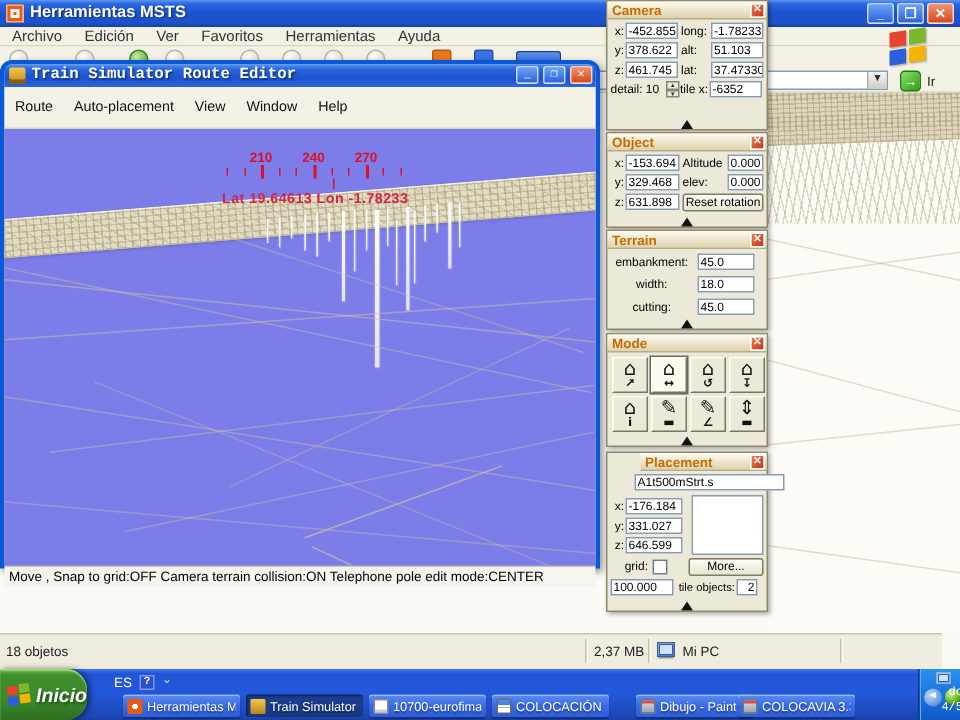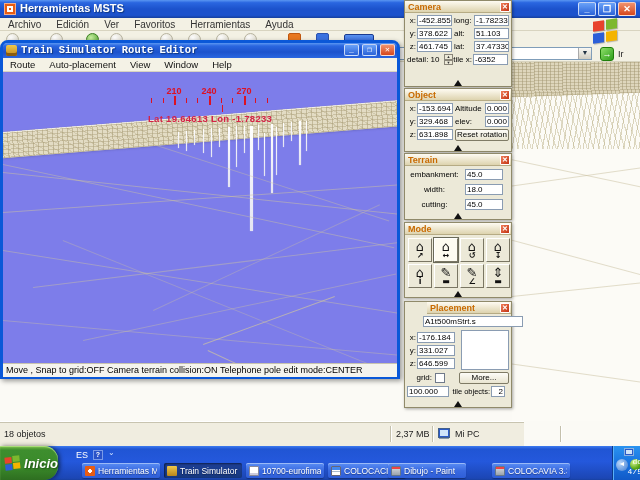--- a/index.html
+++ b/index.html
@@ -46,40 +46,40 @@
   #ie-content{left:0;top:62px;width:640px;height:359px;background:#fbfaf5;z-index:1;}
   #render-right{position:absolute;left:512px;top:0;width:128px;height:359px;background:#fcfbf6;overflow:hidden;}
   #rr-band1{position:absolute;left:-6px;top:-5px;width:142px;height:38px;transform:rotate(-2deg);background-color:#ded6bc;
     background-image:repeating-linear-gradient(90deg,rgba(160,148,110,.5) 0 1px,transparent 1px 4px),
                      repeating-linear-gradient(0deg,rgba(160,148,110,.4) 0 1px,transparent 1px 3px);}
   #rr-band2{position:absolute;left:-6px;top:31px;width:142px;height:56px;
     background-image:repeating-linear-gradient(100deg,rgba(190,180,140,.55) 0 1px,transparent 1px 5px),
                      repeating-linear-gradient(75deg,rgba(190,180,140,.45) 0 1px,transparent 1px 6px);}
   .rline{position:absolute;height:1px;background:rgba(200,190,155,.5);transform-origin:0 0;}
 
-  #ie-status{left:0;top:421px;width:524px;height:25px;z-index:1;background:#f0ede0;border-top:1px solid #fff;
+  #ie-status{left:0;top:421px;width:628px;height:25px;z-index:1;background:#f0ede0;border-top:1px solid #fff;
     box-shadow:inset 0 1px 0 #c8c4b0;font-size:9px;color:#222;}
   .st-div{position:absolute;top:4px;width:1px;height:16px;background:#c4c0ac;box-shadow:1px 0 0 #fff;}
   #st-left{position:absolute;left:4px;top:7px;}
   #st-size{position:absolute;left:396px;top:7px;}
   #st-pc-icon{position:absolute;left:438px;top:6px;width:12px;height:10px;background:#cfe4fa;border:1px solid #44608a;
     box-shadow:inset 0 0 0 1px #2a5ac8, 0 2px 0 -1px #8a98a8;}
   #st-zone{position:absolute;left:455px;top:7px;}
 
   
   #re-window{left:0;top:40px;width:400px;height:339px;background:#ece9d8;border:3px solid #0a58d8;
     border-radius:8px 8px 0 0;z-index:3;box-shadow:2px 2px 5px rgba(0,0,0,.4);}
   #re-titlebar{position:relative;height:15px;border-radius:4px 4px 0 0;
     background:linear-gradient(180deg,#5a96f2,#2a66e0 20%,#1c52cc 60%,#2a66e0);font-family:Liberation Mono, monospace;}
   #re-icon{position:absolute;left:3px;top:2px;width:11px;height:11px;border-radius:2px;
     background:linear-gradient(180deg,#f0c84a,#c08a20);box-shadow:inset 0 -3px 0 #8a5c10;}
   #re-title-text{position:absolute;left:18px;top:1px;font-size:10.5px;font-weight:bold;color:#fff;text-shadow:1px 1px 1px #103880;}
   .rebtn{width:15px;height:12px;top:1px;line-height:10px;font-size:8px;}
   #re-min{right:38px;} #re-max{right:20px;} #re-close{right:2px;}
-  #re-menubar{height:14px;background:#f4f2e6;border-bottom:1px solid #d8d4c0;display:flex;align-items:center;
+  #re-menubar{height:28px;background:#f4f2e6;border-bottom:1px solid #d8d4c0;display:flex;align-items:center;
     gap:14px;padding-left:7px;font-size:9.5px;color:#111;}
   #viewport{position:relative;height:291px;background:#7d7dea;overflow:hidden;}
   #re-status{height:14px;background:#f5f4ee;border-top:1px solid #c8c4b0;font-size:9px;line-height:13px;
     padding-left:3px;color:#000;white-space:nowrap;overflow:hidden;}
 
   
   #band{position:absolute;left:-16px;top:44px;width:432px;height:26px;transform:rotate(-4.6deg);background-color:#e3dcc4;
     background-image:repeating-linear-gradient(90deg,rgba(170,158,120,.55) 0 1px,transparent 1px 5px),
                      repeating-linear-gradient(0deg,rgba(170,158,120,.45) 0 1px,transparent 1px 4px),
                      repeating-linear-gradient(35deg,rgba(190,180,145,.5) 0 1px,transparent 1px 6px);
@@ -487,21 +487,21 @@
           <span class="tb-lbl">Train Simulator ...</span>
         </div>
         <div class="task-btn" style="left: 246px;">
           <span class="tb-ico ico-document"></span>
           <span class="tb-lbl">10700-eurofima...</span>
         </div>
         <div class="task-btn" style="left: 328px;">
           <span class="tb-ico ico-wordpad"></span>
           <span class="tb-lbl">COLOCACIÓN ...</span>
         </div>
-        <div class="task-btn" style="left: 388px; align-items: center;">
+        <div class="task-btn" style="left: 424px; align-items: center;">
           <span class="tb-ico ico-paint"></span>
           <span class="tb-lbl">Dibujo - Paint</span>
         </div>
         <div class="task-btn" style="left: 492px;">
           <span class="tb-ico ico-paint"></span>
           <span class="tb-lbl">COLOCAVIA 3.3...</span>
         </div>
       </div>
     <div id="tray">
       <div id="tray-chevron">◄</div>

